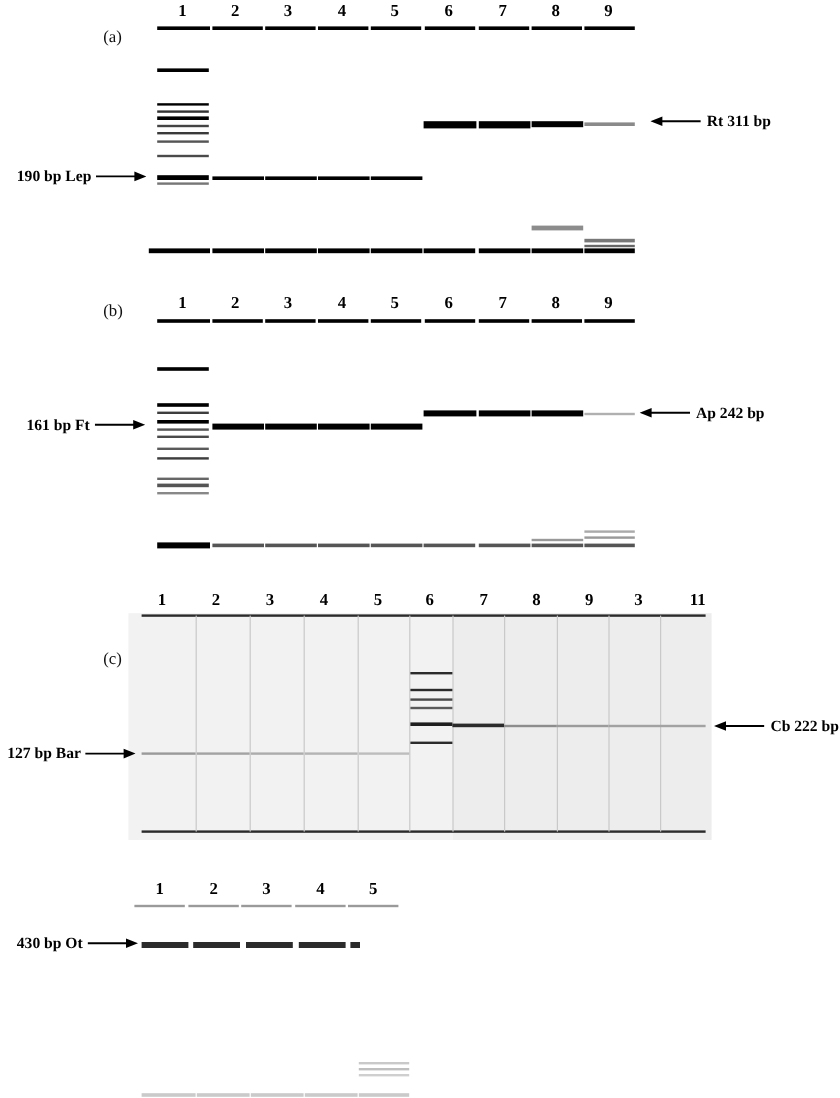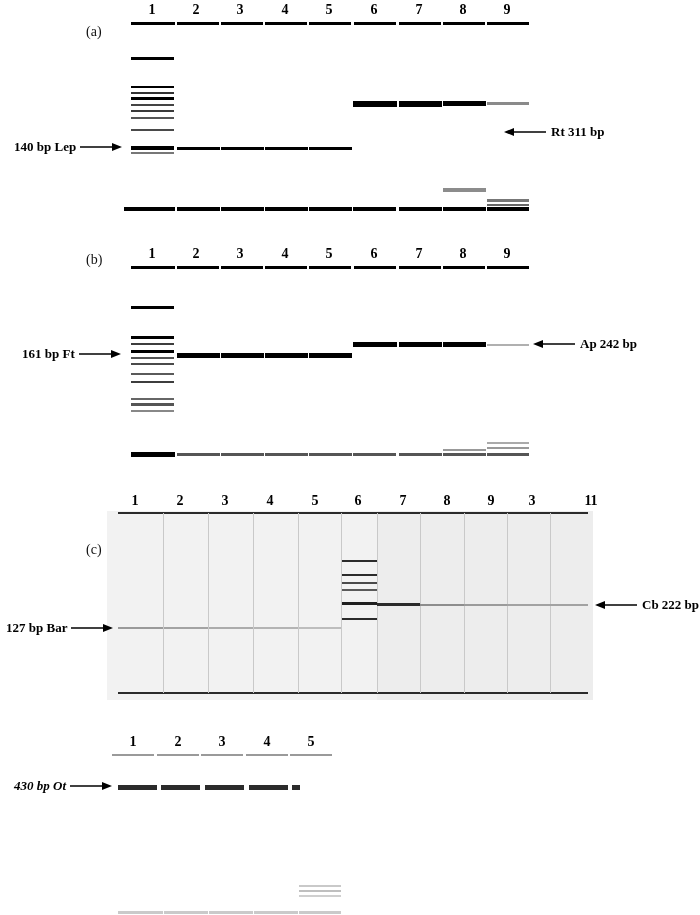--- a/index.html
+++ b/index.html
@@ -124,28 +124,28 @@
   <div class="band" style="left:177px;top:207px;width:43px;height:4px;"></div>
   <div class="band" style="left:221px;top:207px;width:43px;height:4px;"></div>
   <div class="band" style="left:265px;top:207px;width:43px;height:4px;"></div>
   <div class="band" style="left:309px;top:207px;width:43px;height:4px;"></div>
   <div class="band" style="left:353px;top:207px;width:43px;height:4px;"></div>
   <div class="band" style="left:399px;top:207px;width:43px;height:4px;"></div>
   <div class="band" style="left:443px;top:207px;width:43px;height:4px;"></div>
   <div class="band" style="left:487px;top:207px;width:42px;height:4px;"></div>
 
   <div class="arrow-left-wrap" style="left:14px;top:139px;">
-    <span class="side-label" style="position:static;">140 bp Lep</span>
+    <span class="side-label" style="position:static;">190 bp Lep</span>
     <svg width="42" height="14" viewBox="0 0 42 14" style="margin-left:4px;">
       <line x1="0" y1="7" x2="38" y2="7" stroke="#000" stroke-width="1.6"></line>
       <polygon points="42,7 32,3 32,11" fill="#000"></polygon>
     </svg>
   </div>
 
-  <div class="arrow-left-wrap" style="left:504px;top:93px;margin-top:31px;">
+  <div class="arrow-left-wrap" style="left:542px;top:93px;">
     <svg width="42" height="14" viewBox="0 0 42 14" style="margin-right:5px;">
       <line x1="4" y1="7" x2="42" y2="7" stroke="#000" stroke-width="1.6"></line>
       <polygon points="0,7 10,3 10,11" fill="#000"></polygon>
     </svg>
     <span class="side-label" style="position:static;">Rt  311 bp</span>
   </div>
 </div>
 
 <div class="panel" style="left:0;top:240px;width:700px;height:235px;">
 
@@ -233,21 +233,21 @@
   <div class="lane-num" style="left:122px;top:8px;width:26px;">1</div>
   <div class="lane-num" style="left:167px;top:8px;width:26px;">2</div>
   <div class="lane-num" style="left:212px;top:8px;width:26px;">3</div>
   <div class="lane-num" style="left:257px;top:8px;width:26px;">4</div>
   <div class="lane-num" style="left:302px;top:8px;width:26px;">5</div>
   <div class="lane-num" style="left:345px;top:8px;width:26px;">6</div>
   <div class="lane-num" style="left:390px;top:8px;width:26px;">7</div>
   <div class="lane-num" style="left:434px;top:8px;width:26px;">8</div>
   <div class="lane-num" style="left:478px;top:8px;width:26px;">9</div>
   <div class="lane-num" style="left:519px;top:8px;width:26px;">3</div>
-  <div class="lane-num" style="left:578px;top:8px;width:26px;">11</div>
+  <div class="lane-num" style="left:562px;top:8px;width:26px;text-align:right;">11</div>
 
   <div class="hline" style="left:118px;top:27px;width:470px;height:2px;"></div>
 
   <div class="hline" style="left:118px;top:207px;width:470px;height:2px;"></div>
 
   <div class="vline" style="left:163px;top:28px;height:180px;"></div>
   <div class="vline" style="left:208px;top:28px;height:180px;"></div>
   <div class="vline" style="left:253px;top:28px;height:180px;"></div>
   <div class="vline" style="left:298px;top:28px;height:180px;"></div>
   <div class="vline" style="left:341px;top:28px;height:180px;"></div>
@@ -316,19 +316,19 @@
   <div class="band" style="left:299px;top:160px;width:42px;height:2px;background:#c9c9c9;"></div>
   <div class="band" style="left:299px;top:165px;width:42px;height:2px;background:#bfbfbf;"></div>
   <div class="band" style="left:299px;top:170px;width:42px;height:2px;background:#cfcfcf;"></div>
   <div class="band" style="left:118px;top:186px;width:45px;height:3px;background:#cacaca;"></div>
   <div class="band" style="left:164px;top:186px;width:44px;height:3px;background:#cacaca;"></div>
   <div class="band" style="left:209px;top:186px;width:44px;height:3px;background:#cacaca;"></div>
   <div class="band" style="left:254px;top:186px;width:44px;height:3px;background:#cacaca;"></div>
   <div class="band" style="left:299px;top:186px;width:42px;height:3px;background:#cacaca;"></div>
 
   <div class="arrow-left-wrap" style="left:14px;top:53px;">
-    <span class="side-label" style="position:static;font-style:italic;">430 bp Ot</span>
+    <span class="side-label" style="position:static;">430 bp Ot</span>
     <svg width="42" height="14" viewBox="0 0 42 14" style="margin-left:4px;">
       <line x1="0" y1="7" x2="38" y2="7" stroke="#000" stroke-width="1.6"></line>
       <polygon points="42,7 32,3 32,11" fill="#000"></polygon>
     </svg>
   </div>
 </div>
 
 </body></html>

